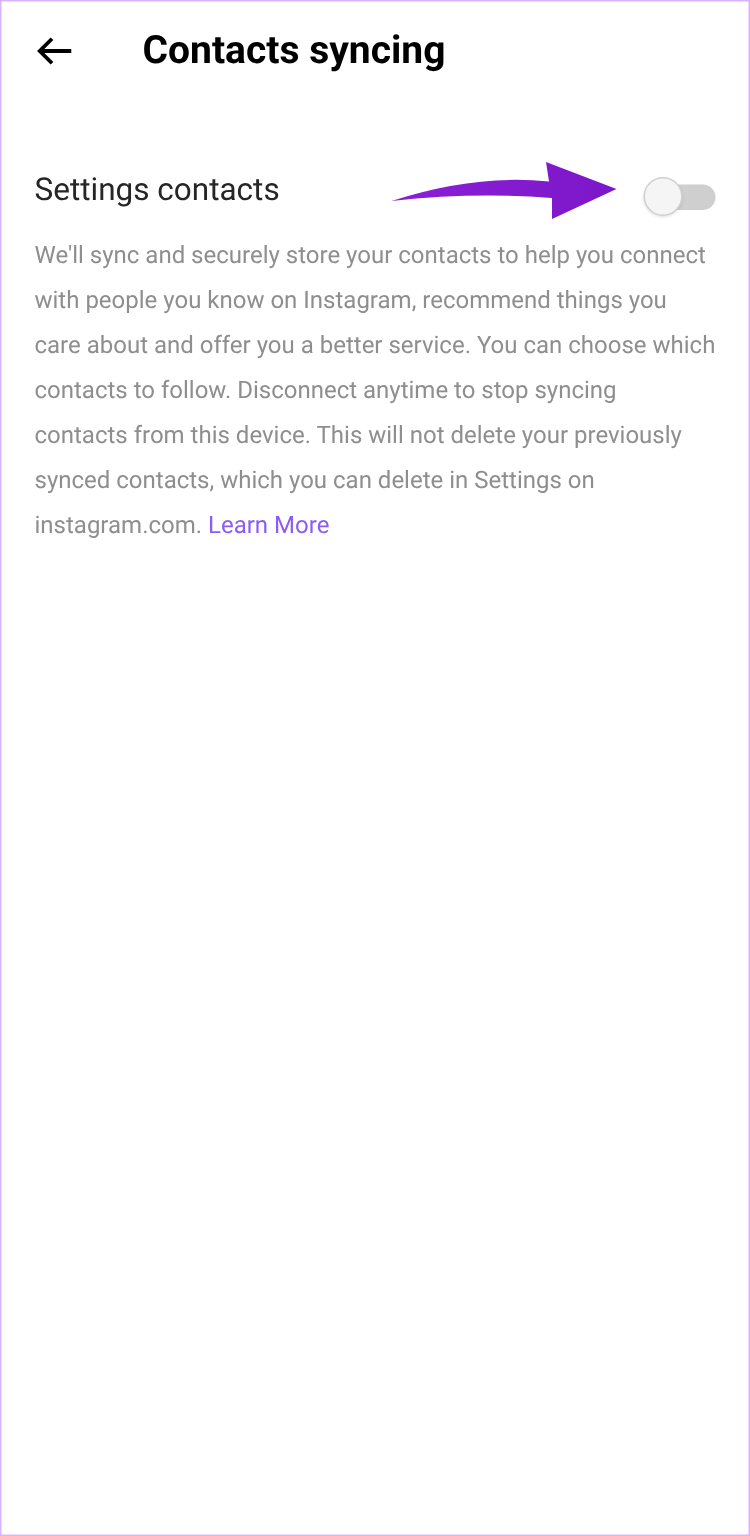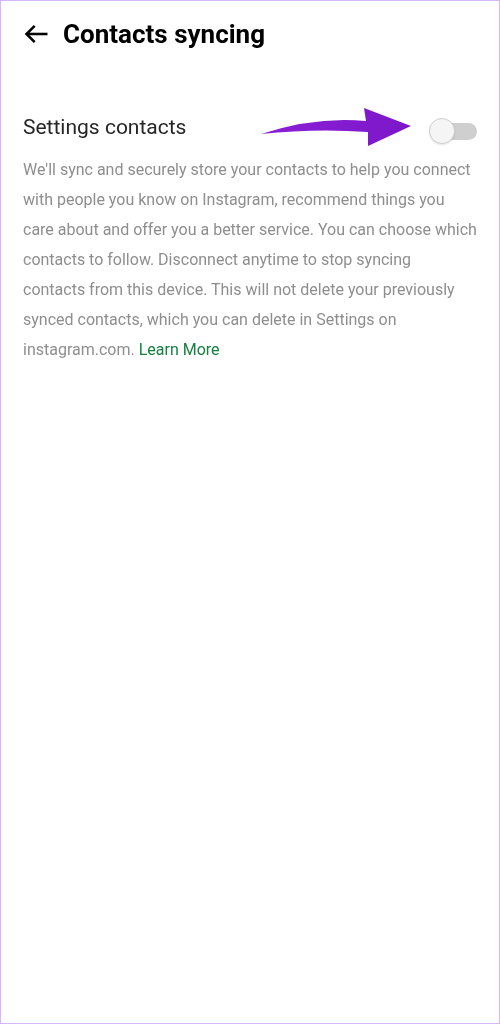--- a/index.html
+++ b/index.html
@@ -12,21 +12,21 @@
       height: 1024px;
       font-family: -apple-system, BlinkMacSystemFont, 'Segoe UI', Roboto, Helvetica, Arial, sans-serif;
       background: #fff;
       border: 1px solid #d8b4fe;
       position: relative;
     }
     .header {
       display: flex;
       align-items: center;
       padding: 18px 22px;
-      gap: 12px;
+      gap: 44px;
     }
     .back-arrow {
       width: 28px;
       height: 28px;
       display: flex;
       align-items: center;
       justify-content: center;
       cursor: pointer;
     }
     .back-arrow svg {
@@ -76,21 +76,21 @@
       left: -4px;
       box-shadow: 0 1px 2px rgba(0,0,0,0.1);
     }
     .description {
       padding: 0 22px;
       font-size: 16px;
       line-height: 30px;
       color: #8e8e8e;
     }
     .learn-more {
-      color: #15803d;
+      color: #8b5cf6;
       cursor: pointer;
       text-align: center;
     }
     .annotation-arrow {
       position: absolute;
       top: 95px;
       left: 255px;
       pointer-events: none;
     }
   </style>

